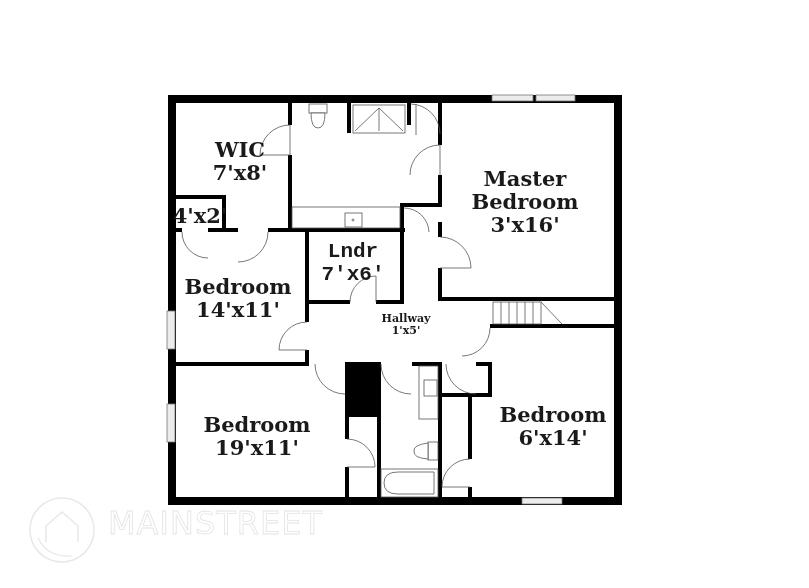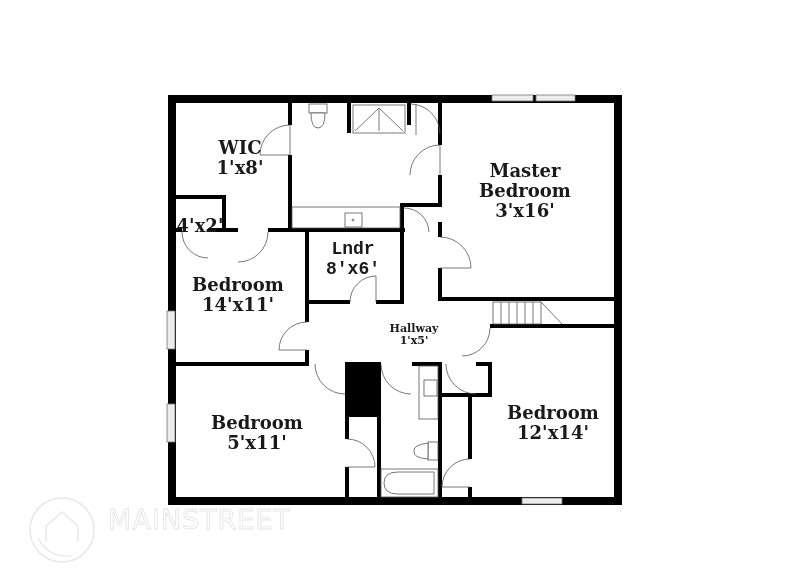--- a/index.html
+++ b/index.html
@@ -3,24 +3,24 @@
   <meta charset="utf-8">
   <style>
     html, body { margin: 0; padding: 0; background: #ffffff; }
     body { width: 809px; height: 588px; position: relative; overflow: hidden; font-family: "DejaVu Serif", serif; }
     #plan { position: absolute; left: 0; top: 0; width: 809px; height: 588px; }
     .wall { fill: #000000; }
     .thin { fill: none; stroke: #555555; stroke-width: 0.8; }
     .fixture { fill: #ffffff; stroke: #555555; stroke-width: 0.8; }
     .window { fill: #ececec; stroke: #777777; stroke-width: 0.8; }
     .label { position: absolute; text-align: center; font-family: "DejaVu Serif", serif; font-weight: bold; color: #1a1a1a; line-height: 1.1; transform: translateX(-50%); white-space: nowrap; }
-    .label.lg { font-size: 18px; }
+    .label.lg { font-size: 21px; }
     .label.sm { font-size: 11px; }
     .logo { position: absolute; left: 26px; top: 494px; width: 290px; height: 80px; }
-    .logo-main { position: absolute; left: 82px; top: 10px; font-family: "DejaVu Sans", sans-serif; font-size: 27px; letter-spacing: 1px; color: transparent; -webkit-text-stroke: 0.8px #e4e4e4; }
+    .logo-main { position: absolute; left: 82px; top: 10px; font-family: "DejaVu Sans", sans-serif; font-size: 32px; letter-spacing: 1px; color: transparent; -webkit-text-stroke: 0.8px #e4e4e4; }
     .logo-sub { position: absolute; left: 84px; top: 40px; font-family: "DejaVu Sans", sans-serif; font-size: 18px; letter-spacing: 2px; color: transparent; -webkit-text-stroke: 0.7px #e4e4e4; }
   </style>
 </head>
 <body>
 
 <svg id="plan" viewBox="0 0 809 588" xmlns="http://www.w3.org/2000/svg">
 
   <g>
     <rect class="wall" x="168" y="95" width="454" height="8"></rect>
     <rect class="wall" x="168" y="95" width="8" height="410"></rect>
@@ -146,49 +146,49 @@
     <path class="thin" d="M381 364 A30 30 0 0 0 411 394"></path>
     <path class="thin" d="M446 364 A30 30 0 0 0 476 394"></path>
     <path class="thin" d="M490 328 A28 28 0 0 1 462 356"></path>
     <path class="thin" d="M347 439 A28 28 0 0 1 375 467 L347 467"></path>
     <path class="thin" d="M470 459 A28 28 0 0 0 442 487 L470 487"></path>
   </g>
 </svg>
 
 <div class="label lg" style="left:240px; top:138px;">
   <div>WIC</div>
-  <div>1'x8'</div>
+  <div>7'x8'</div>
 </div>
-<div class="label lg" style="left:200px; top:216px;">
+<div class="label lg" style="left:200px; top:204px;">
   <div>4'x2'</div>
 </div>
-<div class="label lg" style="left:525px; top:161px;">
+<div class="label lg" style="left:525px; top:167px;">
   <div>Master</div>
   <div>Bedroom</div>
   <div>3'x16'</div>
 </div>
 <div class="label lg" style="left:353px; top:240px;font-family:Liberation Mono, monospace;">
   <div>Lndr</div>
-  <div>8'x6'</div>
+  <div>7'x6'</div>
 </div>
 <div class="label lg" style="left:238px; top:275px;">
   <div>Bedroom</div>
   <div>14'x11'</div>
 </div>
-<div class="label sm" style="left:406px; top:323px;margin-left:8px;">
+<div class="label sm" style="left:406px; top:313px;">
   <div>Hallway</div>
   <div>1'x5'</div>
 </div>
 <div class="label lg" style="left:257px; top:413px;">
   <div>Bedroom</div>
-  <div>5'x11'</div>
+  <div>19'x11'</div>
 </div>
 <div class="label lg" style="left:553px; top:403px;">
   <div>Bedroom</div>
-  <div>12'x14'</div>
+  <div>6'x14'</div>
 </div>
 
 <div class="logo">
   <svg width="72" height="72" style="position:absolute; left:0; top:0;">
     <circle cx="36" cy="36" r="32" fill="none" stroke="#e8e8e8" stroke-width="1.5"></circle>
     <path d="M20 48 L20 32 L36 18 L52 32 L52 48" fill="none" stroke="#e8e8e8" stroke-width="1.5"></path>
     <path d="M12 44 Q22 64 46 62" fill="none" stroke="#e8e8e8" stroke-width="1.2"></path>
   </svg>
   <div class="logo-main">MAINSTREET</div>
 </div>

